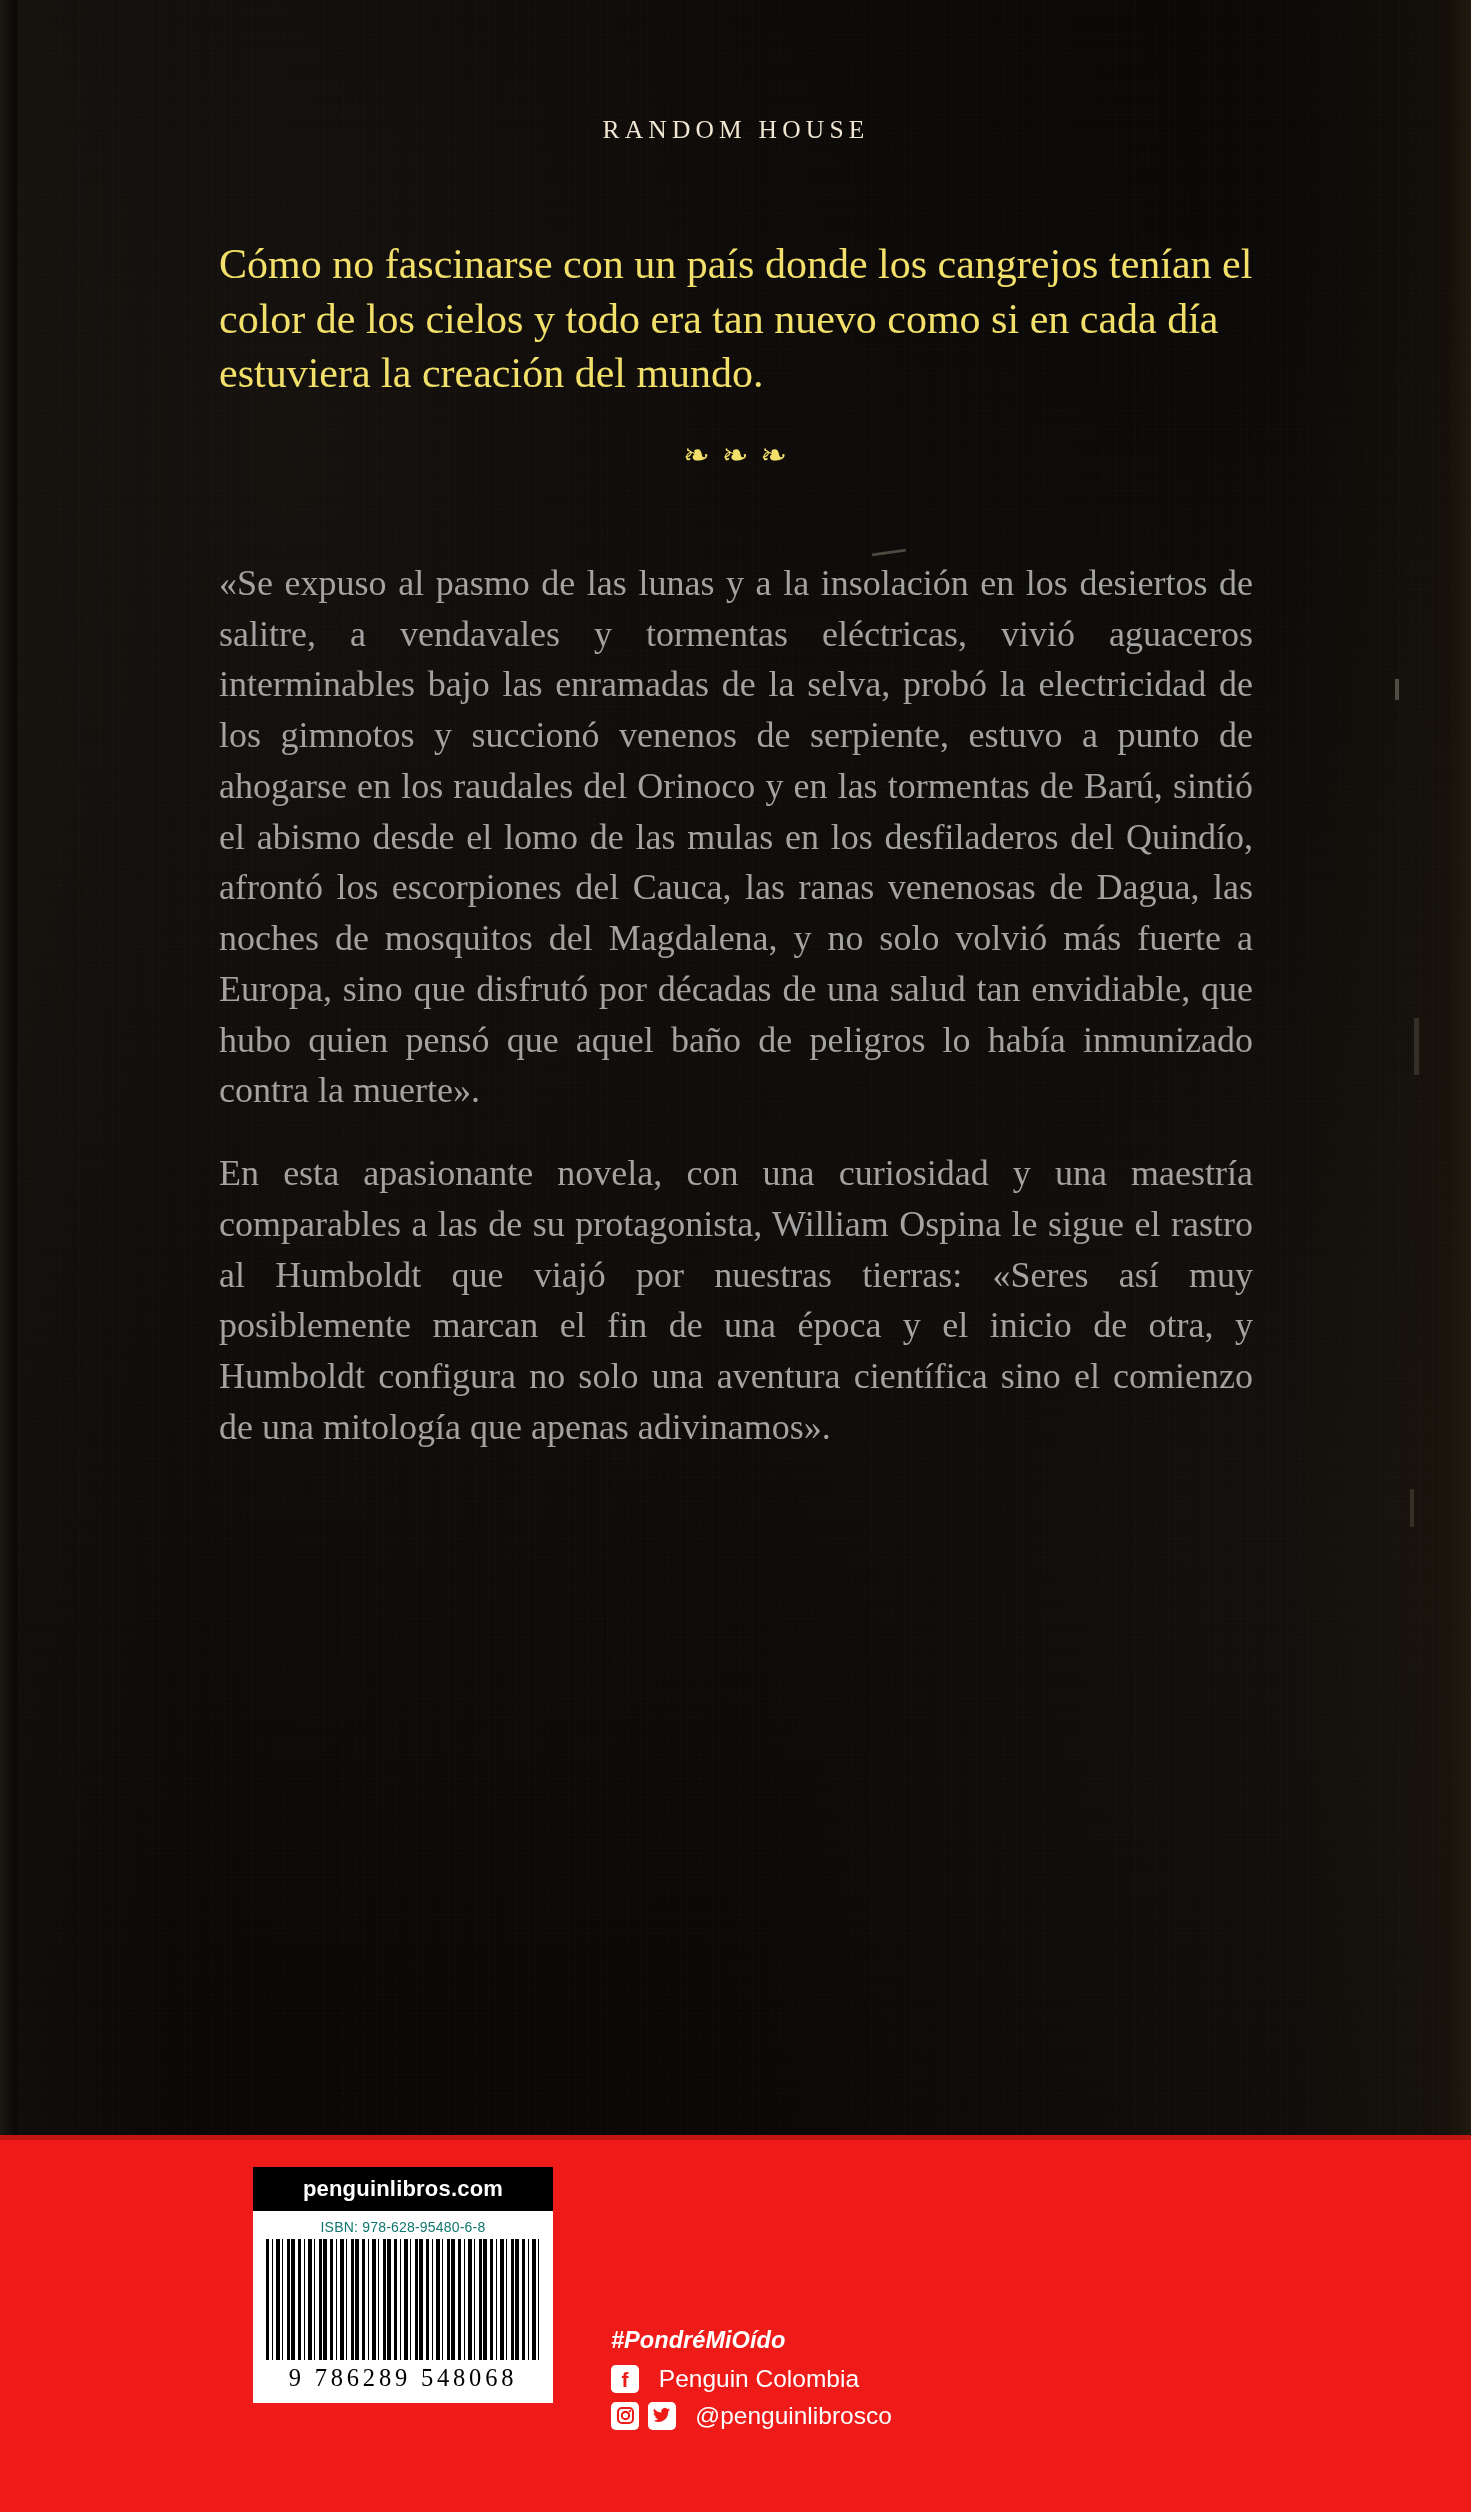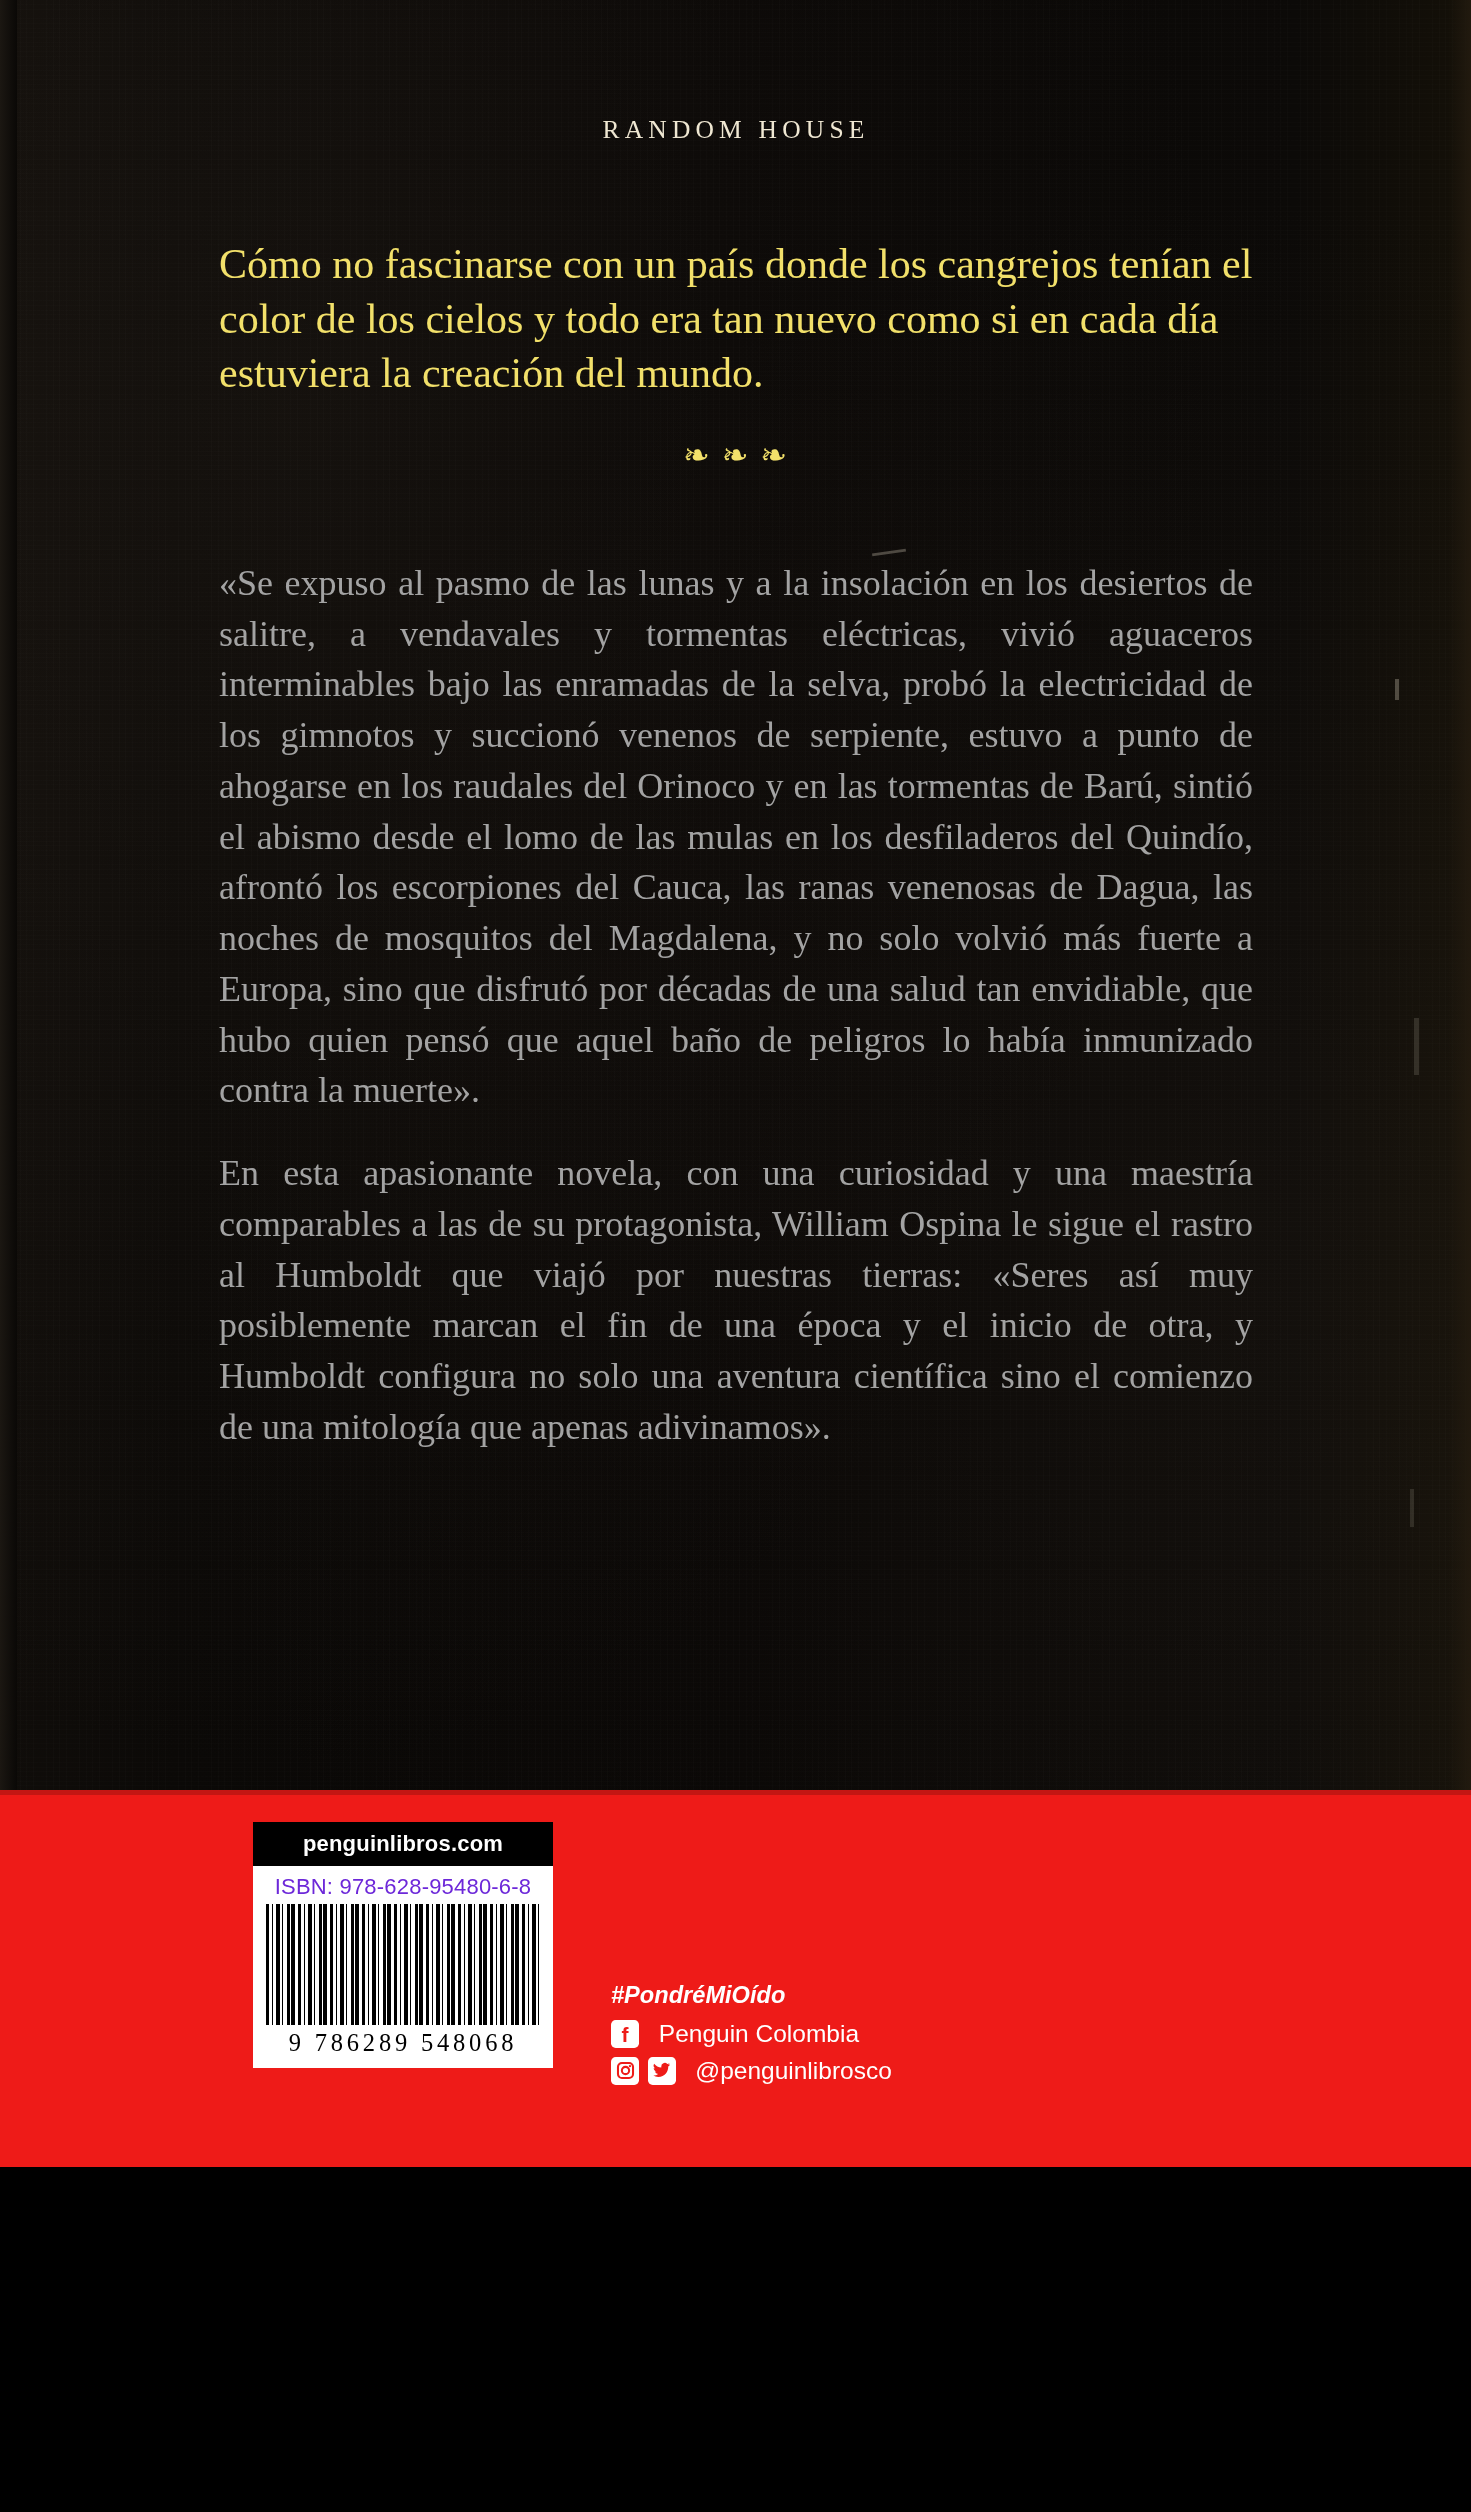--- a/index.html
+++ b/index.html
@@ -9,21 +9,21 @@
   }
   body {
     width: 1472px;
     height: 2512px;
     font-family: "Liberation Serif", serif;
     overflow: hidden;
   }
   .cover {
     position: relative;
     width: 1472px;
-    height: 2167px;
+    height: 2512px;
     background: #0a0806;
     overflow: hidden;
   }
   
   .texture {
     position: absolute;
     inset: 0;
     background:
       radial-gradient(ellipse at 20% 18%, rgba(60,50,40,0.22), rgba(0,0,0,0) 55%),
       radial-gradient(ellipse at 85% 60%, rgba(55,45,35,0.18), rgba(0,0,0,0) 60%),
@@ -138,23 +138,23 @@
   .barcode-url {
     background: #000;
     color: #fff;
     font-family: "Liberation Sans", sans-serif;
     font-weight: bold;
     font-size: 22px;
     padding: 8.5px 0 9.4px 0;
     letter-spacing: 0.2px;
   }
   .barcode-isbn {
-    color: #6d28d9;
-    font-family: "Liberation Sans", sans-serif;
-    font-size: 22px;
+    color: #0f766e;
+    font-family: "Liberation Sans", sans-serif;
+    font-size: 14px;
     padding: 8.5px 0 3.8px 0;
     letter-spacing: 0.2px;
   }
   .barcode-bars {
     height: 121px;
     margin: 0 13px;
     background:
       repeating-linear-gradient(90deg,
         #000 0px, #000 2.8px, #fff 2.8px, #fff 5.7px,
         #000 5.7px, #000 6.6px, #fff 6.6px, #fff 10.4px,

